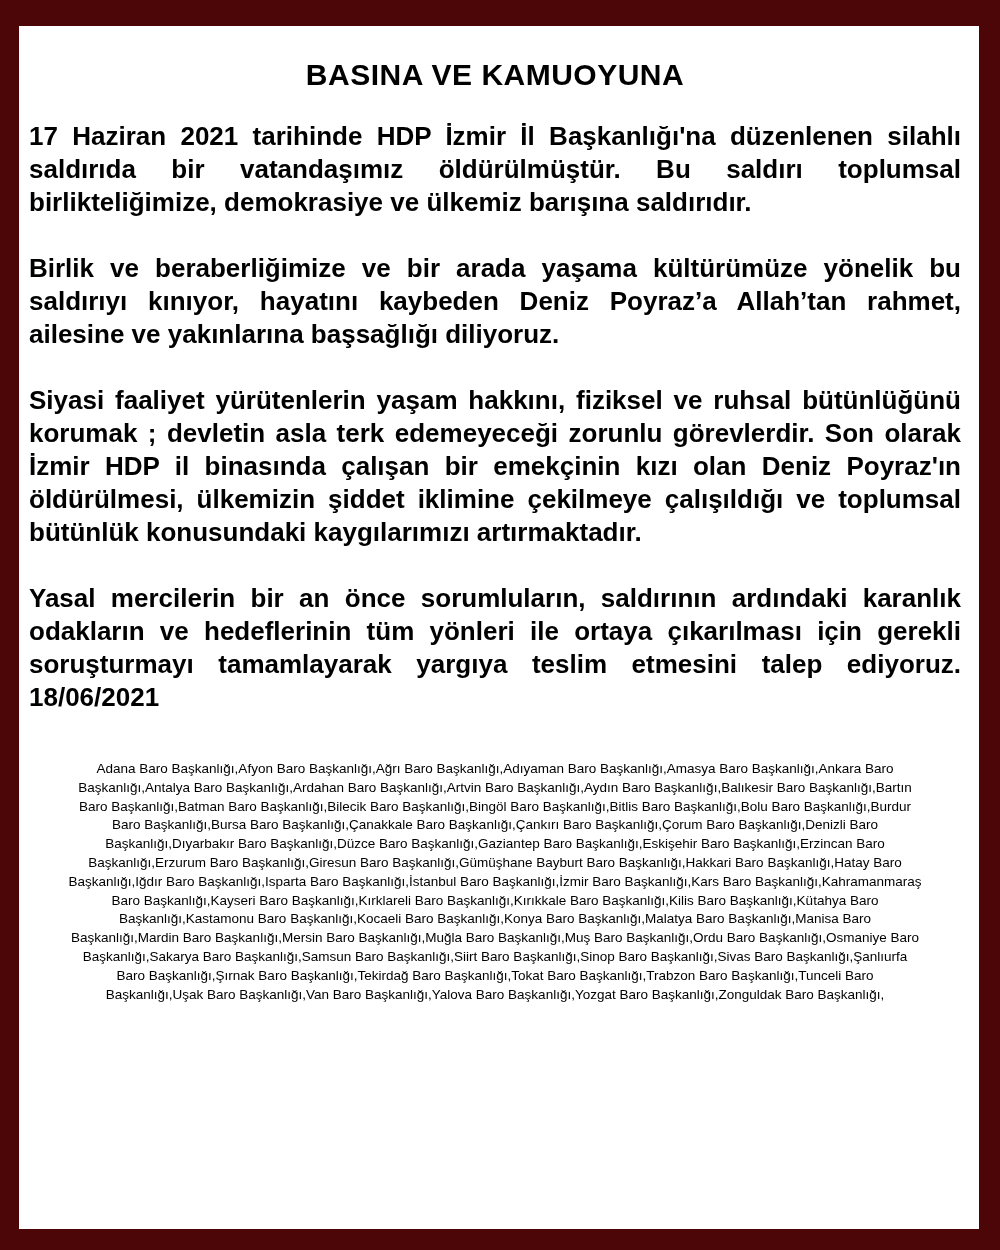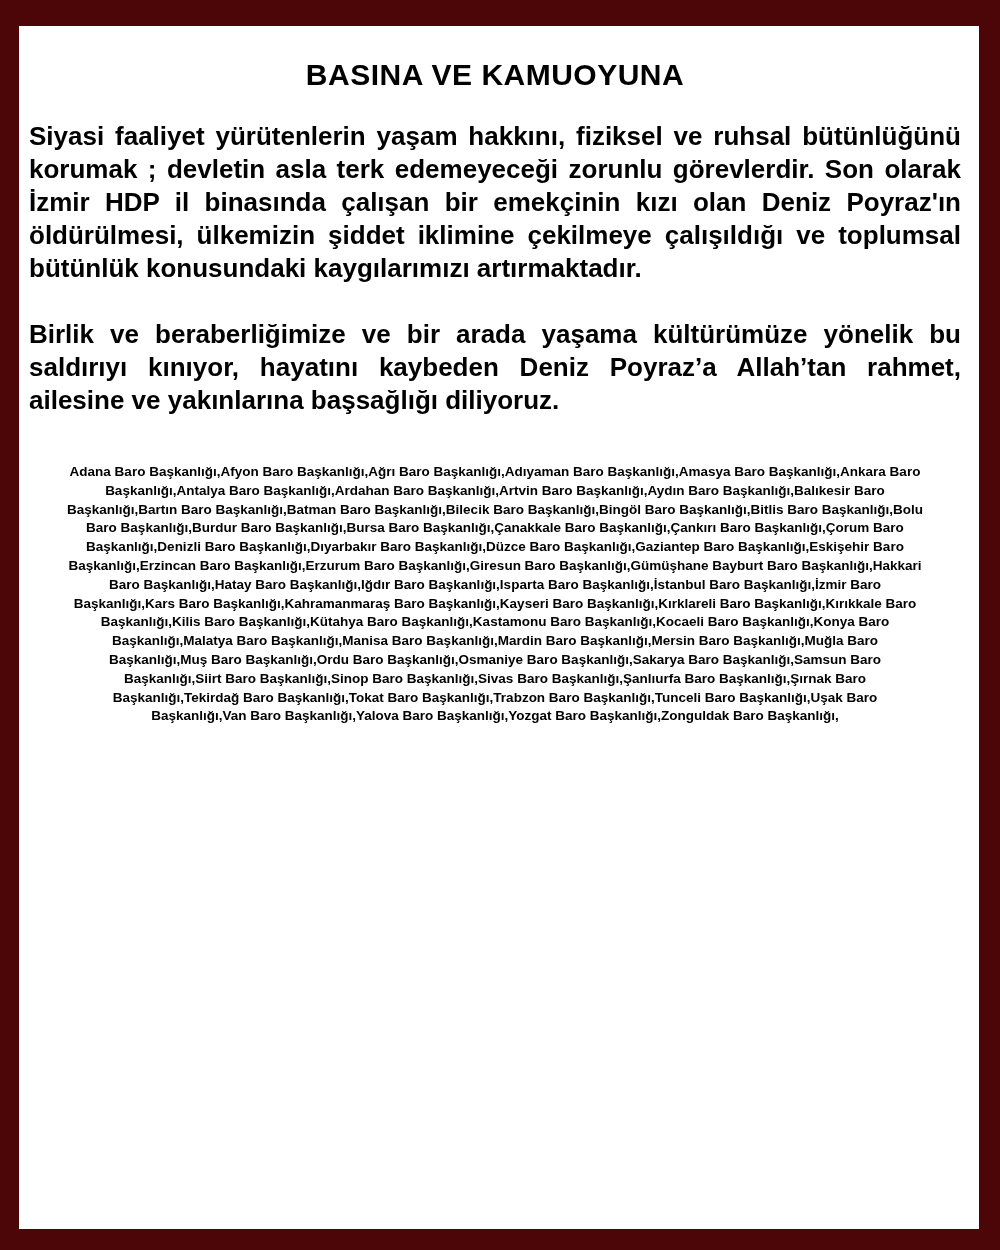--- a/index.html
+++ b/index.html
@@ -38,34 +38,36 @@
       line-height: 33px;
       text-align: justify;
       text-justify: inter-word;
       margin: 0 0 33px 0;
       font-weight: bold;
     }
     .signatories {
       font-size: 13.5px;
       line-height: 18.8px;
       text-align: center;
-      font-weight: bold;
+      font-weight: normal;
       margin: 46px 38px 0 38px;
     }
   </style>
 </head>
 <body>
 
 <div class="frame">
   <div class="page">
 
     <h1 class="title">BASINA VE KAMUOYUNA</h1>
 
+    <p class="body-par">17 Haziran 2021 tarihinde HDP İzmir İl Başkanlığı'na düzenlenen silahlı saldırıda bir vatandaşımız öldürülmüştür. Bu saldırı toplumsal birlikteliğimize, demokrasiye ve ülkemiz barışına saldırıdır.</p>
+
+    <p class="body-par">Birlik ve beraberliğimize ve bir arada yaşama kültürümüze yönelik bu saldırıyı kınıyor, hayatını kaybeden Deniz Poyraz’a Allah’tan rahmet, ailesine ve yakınlarına başsağlığı diliyoruz.</p>
 
     <p class="body-par">Siyasi faaliyet yürütenlerin yaşam hakkını, fiziksel ve ruhsal bütünlüğünü korumak ; devletin asla terk edemeyeceği zorunlu görevlerdir. Son olarak İzmir HDP il binasında çalışan bir emekçinin kızı olan Deniz Poyraz'ın öldürülmesi, ülkemizin şiddet iklimine çekilmeye çalışıldığı ve toplumsal bütünlük konusundaki kaygılarımızı artırmaktadır.</p>
 
-    <p class="body-par">Birlik ve beraberliğimize ve bir arada yaşama kültürümüze yönelik bu saldırıyı kınıyor, hayatını kaybeden Deniz Poyraz’a Allah’tan rahmet, ailesine ve yakınlarına başsağlığı diliyoruz.</p>
-
+    <p class="body-par">Yasal mercilerin bir an önce sorumluların, saldırının ardındaki karanlık odakların ve hedeflerinin tüm yönleri ile ortaya çıkarılması için gerekli soruşturmayı tamamlayarak yargıya teslim etmesini talep ediyoruz. 18/06/2021</p>
 
     <div class="signatories">Adana Baro Başkanlığı,Afyon Baro Başkanlığı,Ağrı Baro Başkanlığı,Adıyaman Baro Başkanlığı,Amasya Baro Başkanlığı,Ankara Baro Başkanlığı,Antalya Baro Başkanlığı,Ardahan Baro Başkanlığı,Artvin Baro Başkanlığı,Aydın Baro Başkanlığı,Balıkesir Baro Başkanlığı,Bartın Baro Başkanlığı,Batman Baro Başkanlığı,Bilecik Baro Başkanlığı,Bingöl Baro Başkanlığı,Bitlis Baro Başkanlığı,Bolu Baro Başkanlığı,Burdur Baro Başkanlığı,Bursa Baro Başkanlığı,Çanakkale Baro Başkanlığı,Çankırı Baro Başkanlığı,Çorum Baro Başkanlığı,Denizli Baro Başkanlığı,Dıyarbakır Baro Başkanlığı,Düzce Baro Başkanlığı,Gaziantep Baro Başkanlığı,Eskişehir Baro Başkanlığı,Erzincan Baro Başkanlığı,Erzurum Baro Başkanlığı,Giresun Baro Başkanlığı,Gümüşhane Bayburt Baro Başkanlığı,Hakkari Baro Başkanlığı,Hatay Baro Başkanlığı,Iğdır Baro Başkanlığı,Isparta Baro Başkanlığı,İstanbul Baro Başkanlığı,İzmir Baro Başkanlığı,Kars Baro Başkanlığı,Kahramanmaraş Baro Başkanlığı,Kayseri Baro Başkanlığı,Kırklareli Baro Başkanlığı,Kırıkkale Baro Başkanlığı,Kilis Baro Başkanlığı,Kütahya Baro Başkanlığı,Kastamonu Baro Başkanlığı,Kocaeli Baro Başkanlığı,Konya Baro Başkanlığı,Malatya Baro Başkanlığı,Manisa Baro Başkanlığı,Mardin Baro Başkanlığı,Mersin Baro Başkanlığı,Muğla Baro Başkanlığı,Muş Baro Başkanlığı,Ordu Baro Başkanlığı,Osmaniye Baro Başkanlığı,Sakarya Baro Başkanlığı,Samsun Baro Başkanlığı,Siirt Baro Başkanlığı,Sinop Baro Başkanlığı,Sivas Baro Başkanlığı,Şanlıurfa Baro Başkanlığı,Şırnak Baro Başkanlığı,Tekirdağ Baro Başkanlığı,Tokat Baro Başkanlığı,Trabzon Baro Başkanlığı,Tunceli Baro Başkanlığı,Uşak Baro Başkanlığı,Van Baro Başkanlığı,Yalova Baro Başkanlığı,Yozgat Baro Başkanlığı,Zonguldak Baro Başkanlığı,</div>
 
   </div>
 </div>
 
 </body></html>

